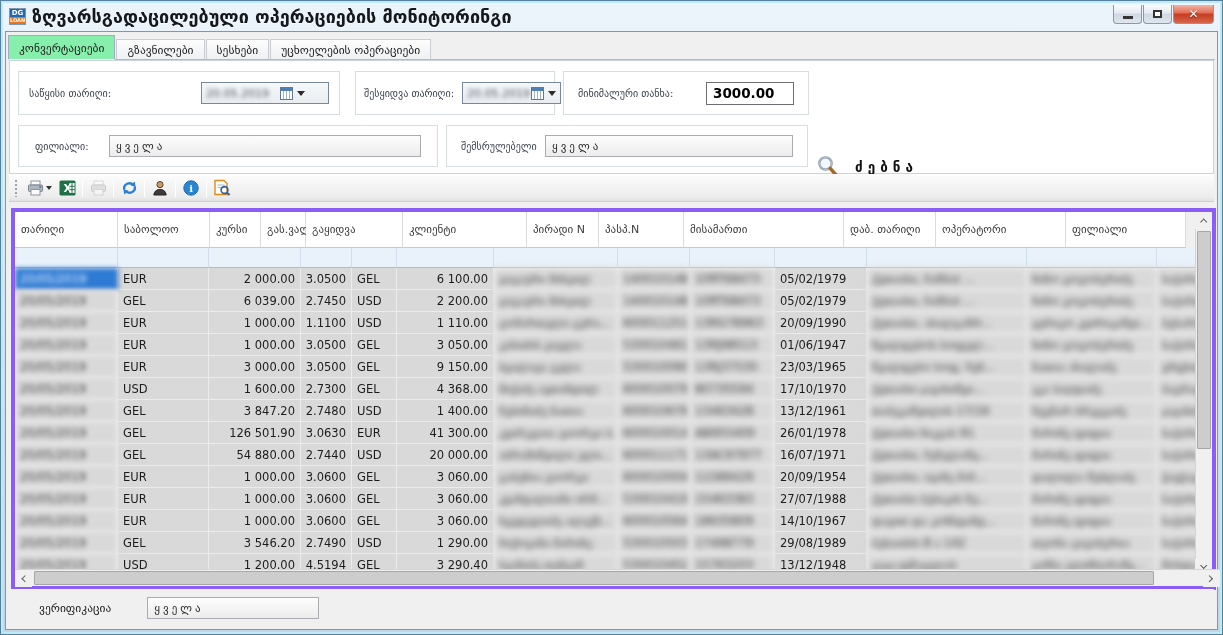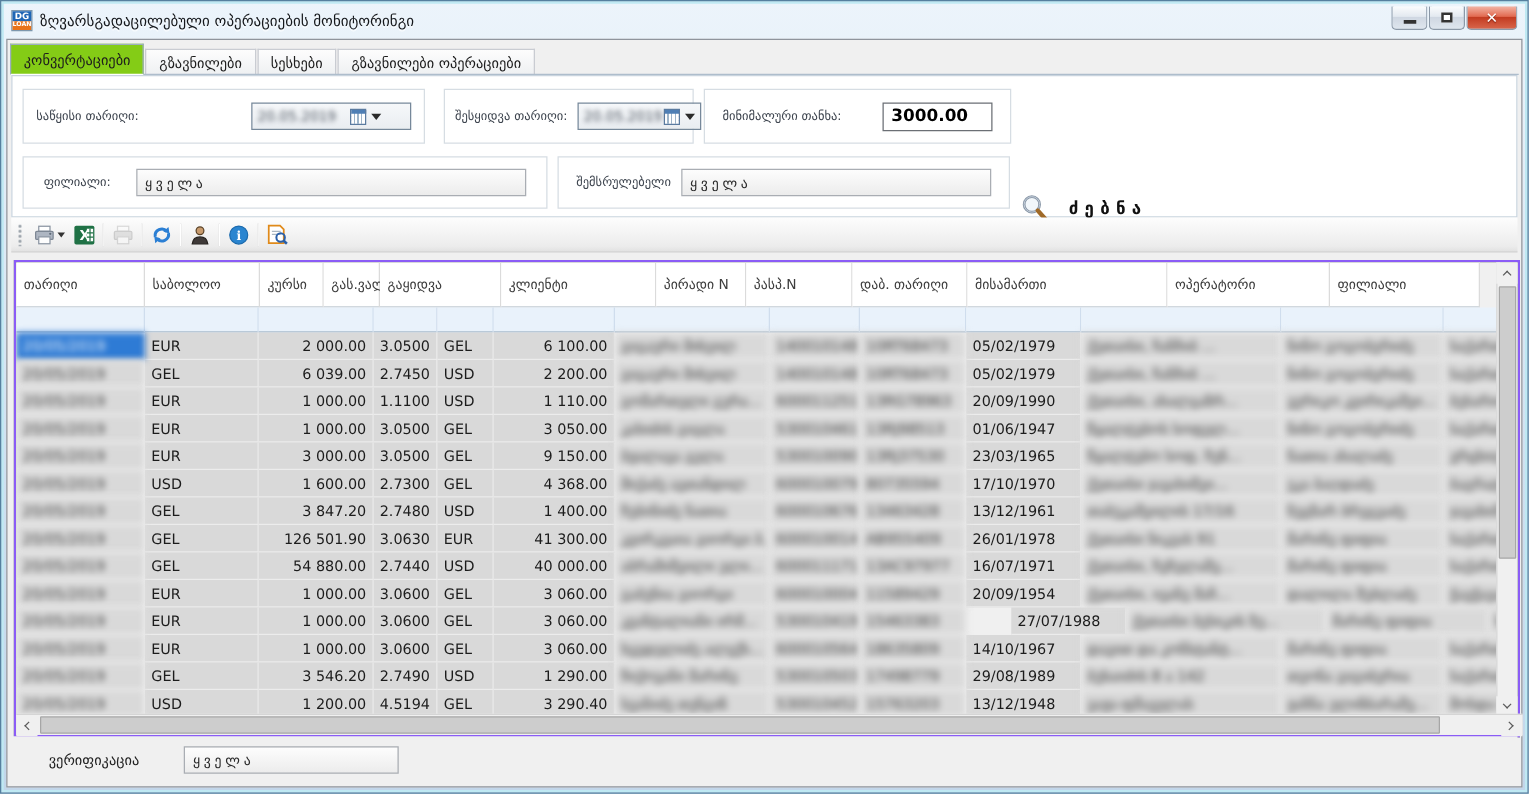--- a/index.html
+++ b/index.html
@@ -5,35 +5,35 @@
   * { margin:0; padding:0; box-sizing:border-box; }
   html,body { background:#9db8cc; font-family:"DejaVu Sans", sans-serif; }
   .window{ position:relative; width:1223px; height:635px;
     background:linear-gradient(#ecf4fb,#cfe0f0 60%,#c2d6ea);
     border:1px solid #56809f; box-shadow: inset 0 0 0 2px #bfe9f3; overflow:hidden;}
   
   .titlebar{ position:absolute; top:2px; left:2px; right:2px; height:27px; display:flex; align-items:center; padding:0 6px; }
   .app-icon{ width:17px; height:17px; margin-right:6px; border:1px solid #7d97ad; display:flex; flex-direction:column; }
   .app-icon .ic-top{ flex:1; background:#1f66b5; color:#fff; font-size:7px; font-weight:bold; text-align:center; line-height:8px;}
   .app-icon .ic-bot{ flex:1; background:#e8731a; color:#fff; font-size:5px; font-weight:bold; text-align:center; line-height:7px;}
-  .title-text{ font-size:12px; font-weight:400; color:#15181c; text-shadow:0 1px 0 rgba(255,255,255,.7); }
+  .title-text{ font-size:18px; font-weight:700; color:#15181c; text-shadow:0 1px 0 rgba(255,255,255,.7); }
   .win-controls{ margin-left:auto; display:flex; gap:1px; align-self:flex-start; padding-top:2px;}
   .win-btn{ width:29px; height:19px; border:1px solid #8b98a7; border-top:none; border-radius:0 0 4px 4px;
     background:linear-gradient(#fbfcfd,#e3e9f0 45%,#cfd7e2 50%,#dfe6ee); display:flex; align-items:center; justify-content:center; cursor:pointer;}
   .win-btn.close{ width:41px; background:linear-gradient(#f2b5a5,#e26b52 45%,#c33c22 50%,#d8654a); }
   .glyph-min{ width:10px; height:3px; background:#333; margin-top:6px; }
   .glyph-restore{ width:9px; height:8px; border:2px solid #333; background:#fff; }
   .glyph-close{ color:#fff; font-size:12px; font-weight:bold; text-shadow:0 1px 1px #7a1c0c; line-height:1;}
   
   .client{ position:absolute; left:4px; right:4px; top:30px; bottom:4px; background:#f0f0f0; border:1px solid #8f949c; }
   
   .tabstrip{ position:absolute; top:2px; left:2px; right:2px; height:26px; display:flex; align-items:flex-end; background:#f0f0f0; }
   .tab{ height:21px; padding:3px 10px 0 10px; font-size:11.5px; color:#1d1d1d; border:1px solid #c9ccd2; border-bottom:none;
     background:linear-gradient(#fdfdfd,#eef0f2); margin-right:1px; cursor:pointer; white-space:nowrap;}
-  .tab.active{ height:25px; padding-top:5px; background:#84cc16; border:1px solid #9daec0; border-bottom:1px solid #fff; position:relative; z-index:2;}
+  .tab.active{ height:25px; padding-top:5px; background:#86efac; border:1px solid #9daec0; border-bottom:1px solid #fff; position:relative; z-index:2;}
   .tab-underline{ position:absolute; left:0; right:0; bottom:0; height:1px; background:#aebdcc; }
   
   .filter-panel{ position:absolute; top:28px; left:3px; right:3px; height:114px; background:#fff; border:1px solid #c9d4de; }
   .groupbox{ position:absolute; border:1px solid #d6dde3; background:#fff; display:flex; align-items:center; }
   .gb-label{ font-size:10px; color:#3f4650; margin-right:8px; white-space:nowrap; }
   .datepicker{ height:22px; border:1px solid #76889a; background:linear-gradient(#f6f8fa,#e9edf1); display:flex; align-items:center; padding:0 4px; cursor:pointer;}
   .dp-value{ font-size:11px; color:#4d5560; filter:blur(2.2px); width:72px; white-space:nowrap; overflow:hidden;}
   .cal-icon{ width:13px; height:13px; border:1px solid #5b7ba0; background:
       linear-gradient(#4f7fb5,#4f7fb5) 0 0/13px 3px no-repeat,
       repeating-linear-gradient(to right,#fff 0 2px,#9db4c9 2px 3px),
@@ -49,21 +49,21 @@
   
   .toolbar{ position:absolute; top:142px; left:3px; right:3px; height:28px;
     background:linear-gradient(#fdfdfd,#ececec 85%,#e2e2e2); border-bottom:1px solid #cfcfcf; display:flex; align-items:center; padding:0 4px;}
   .grip{ width:4px; height:18px; margin:0 5px 0 1px;
     background-image:radial-gradient(circle,#9aa2aa 1px,rgba(0,0,0,0) 1.3px); background-size:4px 4px; }
   .tb-btn{ width:24px; height:22px; display:flex; align-items:center; justify-content:center; border-radius:2px; cursor:pointer; }
   .tb-btn.disabled{ opacity:.38; filter:grayscale(1); cursor:default; }
   .tb-sep{ width:1px; height:18px; background:#bfbfbf; border-right:1px solid #fff; margin:0 3px; }
   .dd-caret{ width:0;height:0;border-left:3.5px solid transparent;border-right:3.5px solid transparent;border-top:4px solid #333; margin-left:2px;}
   
-  .grid{ position:absolute; top:176px; left:5px; width:1205px; height:382px; border:2px solid #8b5cf6; background:#bef264;}
+  .grid{ position:absolute; top:176px; left:5px; width:1205px; height:382px; border:4px solid #8b5cf6; background:#0369a1;}
   .grid-viewport{ position:absolute; left:0; top:0; width:1187px; height:363px; overflow:hidden; background:#f0f0f0;}
   .grow{ display:flex; width:1300px; }
   .hcell{ height:36px; background:#fff; border-right:1px solid #dbdbdb; border-bottom:1px solid #c2cbd4;
     font-size:11px; color:#3d3d3d; display:flex; align-items:center; padding:2px 6px; line-height:1.25; cursor:pointer;}
   .fcell{ height:20px; background:#e9f2fb; border-right:1px solid #cfdded; border-bottom:1px solid #a9bccd; cursor:text;}
   .dcell{ height:22px; background:#d9d9d9; border-right:1px solid #ececec; border-bottom:1px solid #ececec;
     font-size:11.5px; color:#1c1c1c; display:flex; align-items:center; padding:0 5px; white-space:nowrap; overflow:hidden; cursor:default;}
   .dcell.right{ justify-content:flex-end; }
   .dcell.blur{ filter:blur(3px); color:#3a3a3a;}
   .dcell.blur-date{ filter:blur(2.4px); color:#474747;}
@@ -105,21 +105,21 @@
     </div>
   </div>
 
   <div class="client">
 
     <div class="tabstrip">
       <div class="tab-underline"></div>
       <div class="tab active">კონვერტაციები</div>
       <div class="tab">გზავნილები</div>
       <div class="tab">სესხები</div>
-      <div class="tab">გზავნილები ოპერაციები</div>
+      <div class="tab">უცხოელების ოპერაციები</div>
     </div>
 
     <div class="filter-panel">
       <div class="groupbox" style="left:8px; top:10px; width:322px; height:44px; padding:0 10px;">
         <span class="gb-label">საწყისი თარიღი:</span>
         <div class="datepicker" style="width:128px; margin-left:auto;">
           <span class="dp-value">20.05.2019</span>
           <span class="cal-icon"></span>
           <span class="dp-arrow"></span>
         </div>
@@ -228,22 +228,22 @@
       <div class="grid-viewport">
         <div class="grow" id="grid-header">
             <div class="hcell" style="width: 103px; flex: 0 0 103px;">თარიღი</div>
             <div class="hcell" style="width: 92px; flex: 0 0 92px;">საბოლოო</div>
             <div class="hcell" style="width: 51px; flex: 0 0 51px;">კურსი</div>
             <div class="hcell" style="width: 45px; flex: 0 0 45px;">გას.ვალ</div>
             <div class="hcell" style="width: 97px; flex: 0 0 97px;">გაყიდვა</div>
             <div class="hcell" style="width: 124px; flex: 0 0 124px;">კლიენტი</div>
             <div class="hcell" style="width: 72px; flex: 0 0 72px;">პირადი N</div>
             <div class="hcell" style="width: 85px; flex: 0 0 85px;">პასპ.N</div>
+            <div class="hcell" style="width: 160px; flex: 0 0 160px;">მისამართი</div>
             <div class="hcell" style="width: 92px; flex: 0 0 92px;">დაბ. თარიღი</div>
-            <div class="hcell" style="width: 160px; flex: 0 0 160px;">მისამართი</div>
             <div class="hcell" style="width: 130px; flex: 0 0 130px;">ოპერატორი</div>
             <div class="hcell" style="width: 120px; flex: 0 0 120px;">ფილიალი</div>
           </div>
         <div class="grow" id="grid-filterrow">
             <div class="fcell" style="width: 103px; flex: 0 0 103px;"></div>
             <div class="fcell" style="width: 91px; flex: 0 0 91px;"></div>
             <div class="fcell" style="width: 92px; flex: 0 0 92px;"></div>
             <div class="fcell" style="width: 51px; flex: 0 0 51px;"></div>
             <div class="fcell" style="width: 45px; flex: 0 0 45px;"></div>
             <div class="fcell" style="width: 97px; flex: 0 0 97px;"></div>
@@ -375,21 +375,21 @@
               <div class="dcell blur" style="width: 160px; flex: 0 0 160px;">ქუთაისი ნიკეას 91</div>
               <div class="dcell blur" style="width: 130px; flex: 0 0 130px;">მარინე ფიფია</div>
               <div class="dcell blur" style="width: 120px; flex: 0 0 120px;">საქართვ</div>
             </div>
             <div class="grow">
               <div class="dcell blur-date" style="width: 103px; flex: 0 0 103px;">20/05/2019</div>
               <div class="dcell" style="width: 91px; flex: 0 0 91px;">GEL</div>
               <div class="dcell right" style="width: 92px; flex: 0 0 92px;">54 880.00</div>
               <div class="dcell right" style="width: 51px; flex: 0 0 51px;">2.7440</div>
               <div class="dcell" style="width: 45px; flex: 0 0 45px;">USD</div>
-              <div class="dcell right" style="width: 97px; flex: 0 0 97px;">40 000.00</div>
+              <div class="dcell right" style="width: 97px; flex: 0 0 97px;">20 000.00</div>
               <div class="dcell blur" style="width: 124px; flex: 0 0 124px;">აბრამიშვილი ელი...</div>
               <div class="dcell blur" style="width: 72px; flex: 0 0 72px;">60001117138</div>
               <div class="dcell blur" style="width: 85px; flex: 0 0 85px;">13AC97977</div>
               <div class="dcell" style="width: 92px; flex: 0 0 92px;">16/07/1971</div>
               <div class="dcell blur" style="width: 160px; flex: 0 0 160px;">ქუთაისი, ჩეჩელაშვ...</div>
               <div class="dcell blur" style="width: 130px; flex: 0 0 130px;">მარინე ფიფია</div>
               <div class="dcell blur" style="width: 120px; flex: 0 0 120px;">საქართვ</div>
             </div>
             <div class="grow">
               <div class="dcell blur-date" style="width: 103px; flex: 0 0 103px;">20/05/2019</div>
@@ -409,21 +409,21 @@
             <div class="grow">
               <div class="dcell blur-date" style="width: 103px; flex: 0 0 103px;">20/05/2019</div>
               <div class="dcell" style="width: 91px; flex: 0 0 91px;">EUR</div>
               <div class="dcell right" style="width: 92px; flex: 0 0 92px;">1 000.00</div>
               <div class="dcell right" style="width: 51px; flex: 0 0 51px;">3.0600</div>
               <div class="dcell" style="width: 45px; flex: 0 0 45px;">GEL</div>
               <div class="dcell right" style="width: 97px; flex: 0 0 97px;">3 060.00</div>
               <div class="dcell blur" style="width: 124px; flex: 0 0 124px;">კვანტალიანი ირმ...</div>
               <div class="dcell blur" style="width: 72px; flex: 0 0 72px;">53001041983</div>
               <div class="dcell blur" style="width: 85px; flex: 0 0 85px;">15463383</div>
-              <div class="dcell" style="width: 92px; flex: 0 0 92px; margin-left: 36px;">27/07/1988</div>
+              <div class="dcell" style="width: 92px; flex: 0 0 92px;">27/07/1988</div>
               <div class="dcell blur" style="width: 160px; flex: 0 0 160px;">ქუთაისი ბესიკის ზუ...</div>
               <div class="dcell blur" style="width: 130px; flex: 0 0 130px;">მარინე ფიფია</div>
               <div class="dcell blur" style="width: 120px; flex: 0 0 120px;">საქართვ</div>
             </div>
             <div class="grow">
               <div class="dcell blur-date" style="width: 103px; flex: 0 0 103px;">20/05/2019</div>
               <div class="dcell" style="width: 91px; flex: 0 0 91px;">EUR</div>
               <div class="dcell right" style="width: 92px; flex: 0 0 92px;">1 000.00</div>
               <div class="dcell right" style="width: 51px; flex: 0 0 51px;">3.0600</div>
               <div class="dcell" style="width: 45px; flex: 0 0 45px;">GEL</div>

